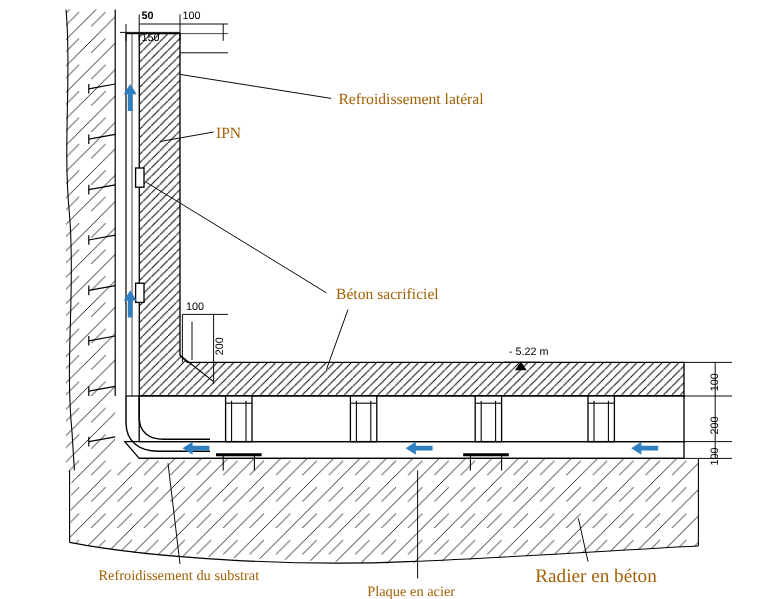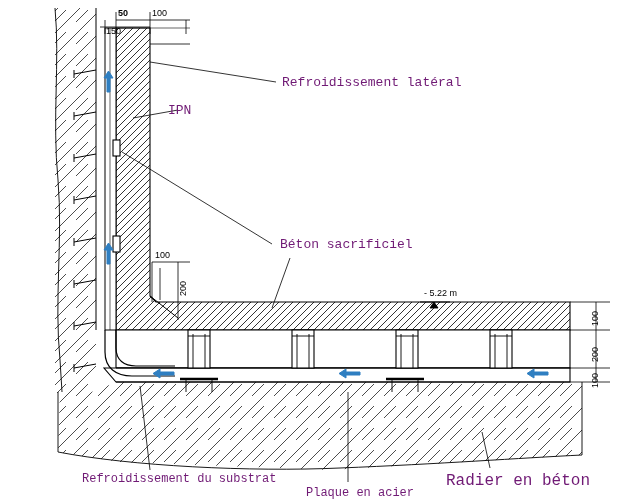--- a/index.html
+++ b/index.html
@@ -1,19 +1,19 @@
 <!DOCTYPE html>
 <html><head>
 <meta charset="utf-8">
 <style>
   html,body{margin:0;padding:0;background:#ffffff;}
   body{width:640px;height:499px;font-family:"Liberation Serif",serif;}
   #wrap{position:relative;width:640px;height:499px;overflow:hidden;}
   svg{position:absolute;top:0;left:0;}
-  .lbl{position:absolute;font-family:Liberation Mono, monospace;color:#701a75;white-space:nowrap;}
+  .lbl{position:absolute;font-family:Liberation Serif, serif;color:#a16207;white-space:nowrap;}
   .dim{position:absolute;font-family:"Liberation Sans",sans-serif;color:#000;white-space:nowrap;font-size:9px;}
   .dimv{transform-origin:0 0;}
 </style>
 </head>
 <body>
 
 <div id="wrap">
 
 <svg width="640" height="499">
   <defs>
@@ -187,27 +187,27 @@
     <line x1="133" y1="118" x2="178" y2="110"></line>
     <line x1="122" y1="152" x2="272" y2="244"></line>
     <line x1="272" y1="308" x2="290" y2="258"></line>
     <line x1="140" y1="386" x2="150" y2="470"></line>
     <line x1="348" y1="392" x2="348" y2="482"></line>
     <line x1="482" y1="432" x2="490" y2="468"></line>
   </g>
 </svg>
 
 <div class="lbl" style="left:282px;top:75px;font-size:13px;">Refroidissement latéral</div>
-<div class="lbl" style="left:168px;top:103px;font-size:13px;">IPN</div>
+<div class="lbl" style="left:180px;top:103px;font-size:13px;">IPN</div>
 <div class="lbl" style="left:280px;top:237px;font-size:13px;">Béton sacrificiel</div>
 <div class="lbl" style="left:82px;top:472px;font-size:12px;">Refroidissement du substrat</div>
 <div class="lbl" style="left:306px;top:486px;font-size:12px;">Plaque en acier</div>
 <div class="lbl" style="left:446px;top:472px;font-size:16px;">Radier en béton</div>
 
-<div class="dim" style="left:96px;top:26px;padding-left:10px;">150</div>
+<div class="dim" style="left:108px;top:26px;padding-left:10px;">150</div>
 <div class="dim" style="left:118px;top:8px;font-weight:bold;">50</div>
 <div class="dim" style="left:152px;top:8px;">100</div>
 <div class="dim" style="left:155px;top:250px;">100</div>
 <div class="dim dimv" style="left:178px;top:296px;transform:rotate(-90deg);">200</div>
 <div class="dim dimv" style="left:590px;top:326px;transform:rotate(-90deg);">100</div>
 <div class="dim dimv" style="left:590px;top:362px;transform:rotate(-90deg);">200</div>
 <div class="dim dimv" style="left:590px;top:388px;transform:rotate(-90deg);">100</div>
 
 <div class="dim" style="left:424px;top:288px;">- 5.22 m</div>
 

